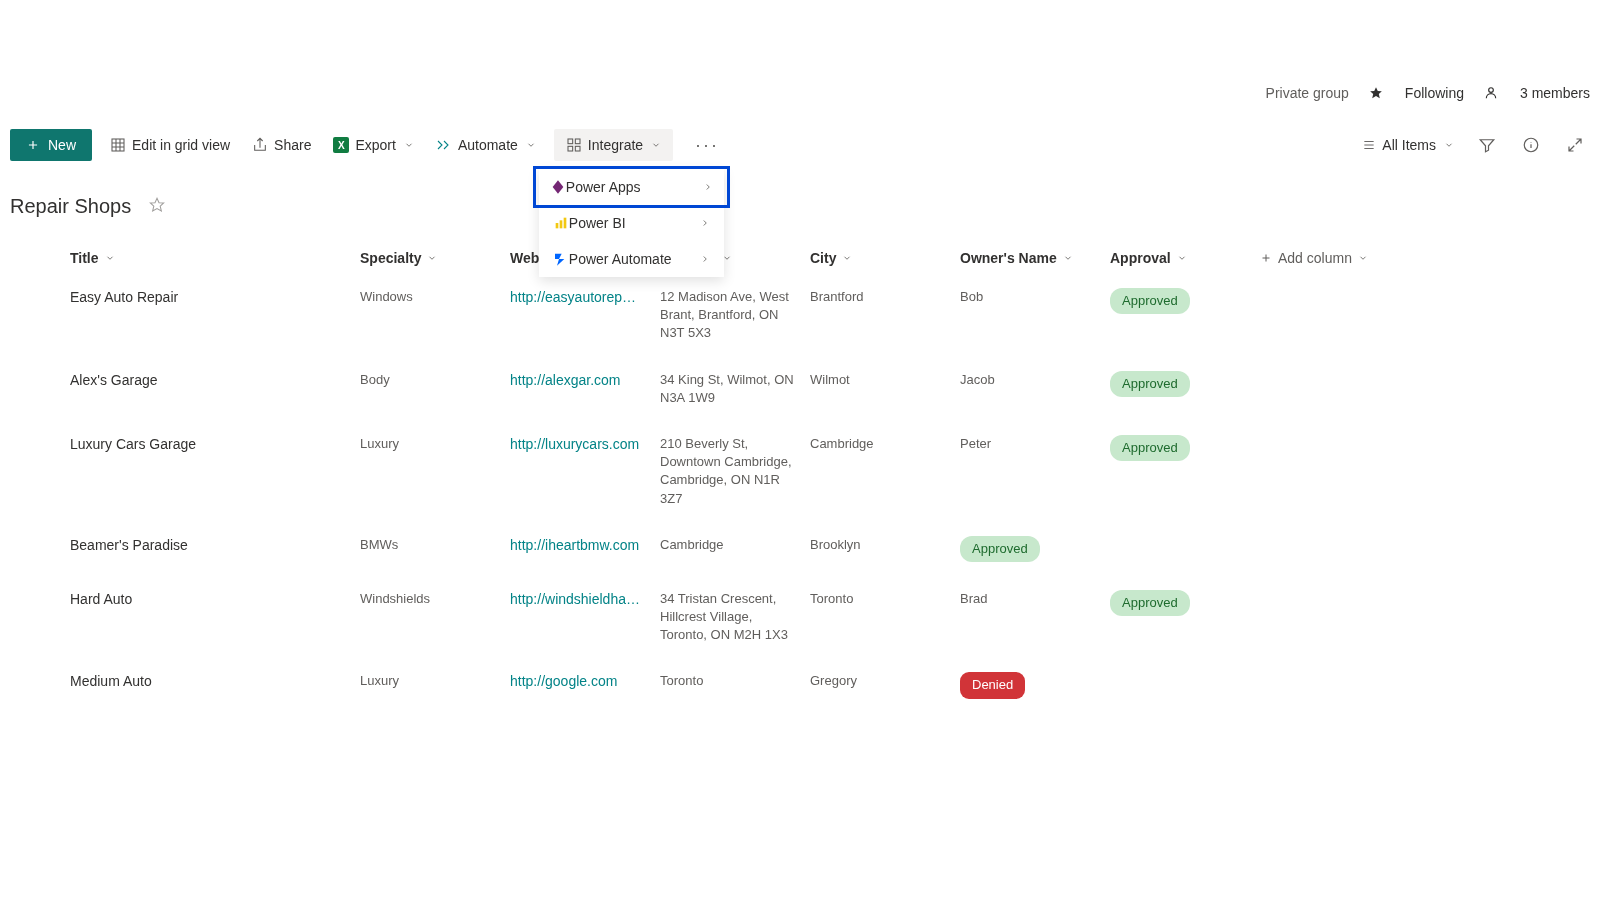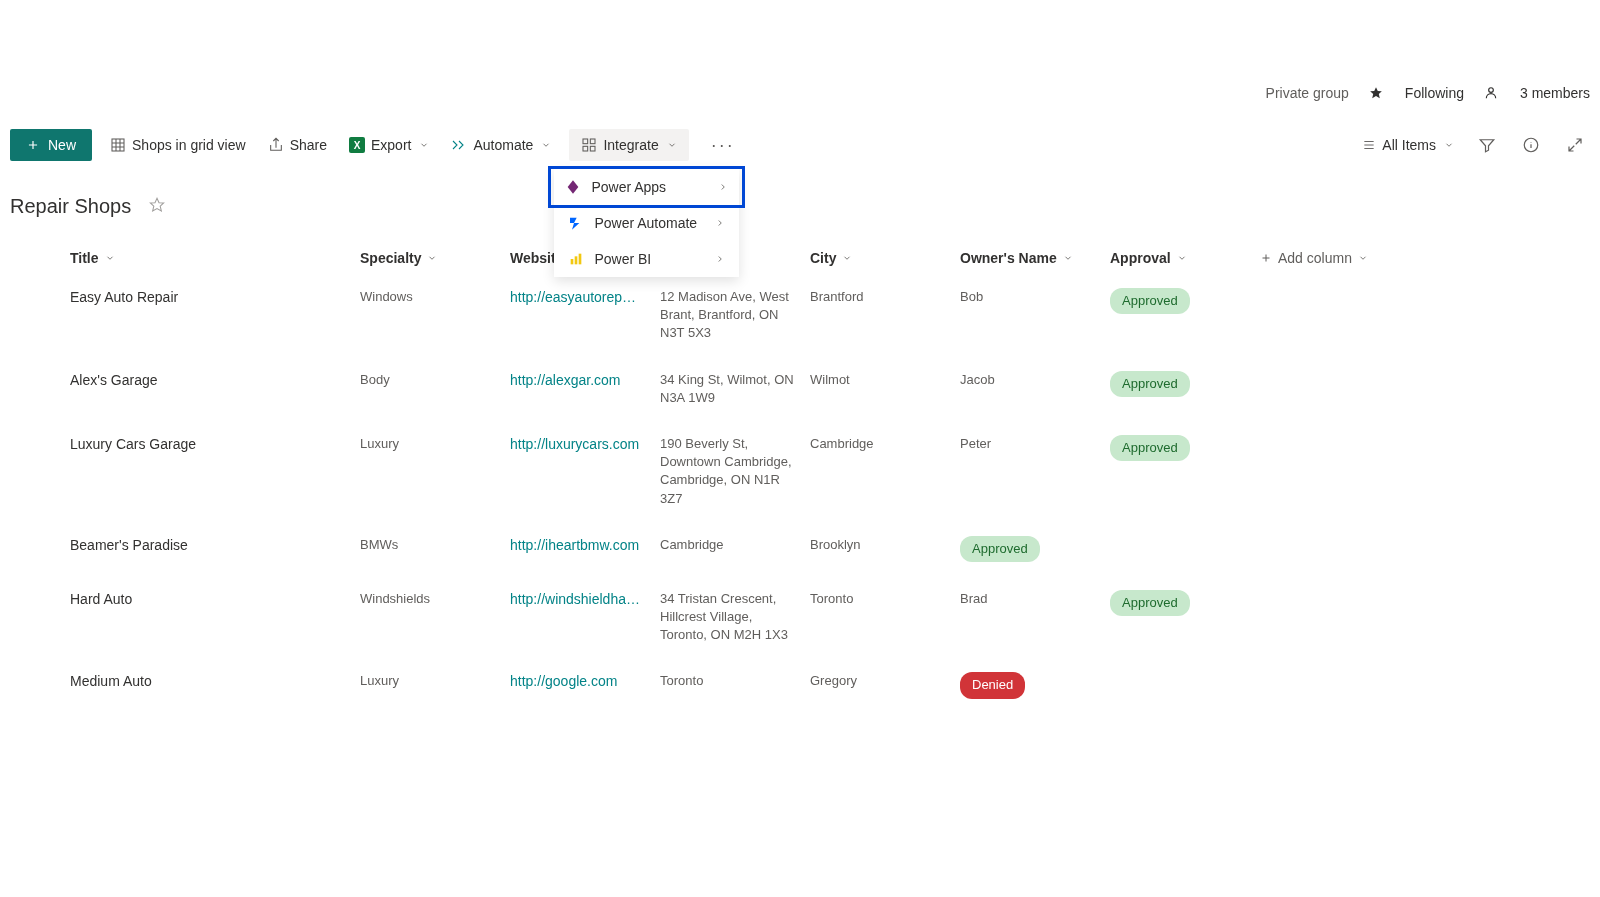--- a/index.html
+++ b/index.html
@@ -79,21 +79,21 @@
     }
     .dropdown-item {
       display: flex;
       align-items: center;
       justify-content: space-between;
       padding: 10px 14px;
       cursor: pointer;
       font-size: 14px;
       color: #323130;
     }
-    .dropdown-item .di-left { display: flex; align-items: center; gap: 10px; }
+    .dropdown-item .di-left { display: flex; align-items: center; }
     .dropdown-item.highlighted {
       border: 3px solid #0047d4;
       margin: -3px -6px -3px -6px;
       padding: 10px 14px;
     }
     .di-icon { width: 16px; height: 16px; display: flex; align-items: center; justify-content: center; }
     
     .list-title-row {
       position: absolute;
       top: 195px;
@@ -133,21 +133,21 @@
     .td .link { color: #038387; cursor: pointer; overflow: hidden; text-overflow: ellipsis; white-space: nowrap; display: block; max-width: 130px; }
     .td.specialty { color: #605e5c; font-size: 13px; }
     .td.addr, .td.city, .td.owner { color: #605e5c; font-size: 13px; }
     .badge {
       display: inline-block;
       padding: 4px 12px;
       border-radius: 12px;
       font-size: 13px;
     }
     .badge.approved { background: #c7e8cc; color: #1e6b2e; }
-    .badge.denied { background: #d13438; color: #fff; }
+    .badge.denied { background: #d13438; color: #fff; border-radius: 9px; }
     .cursor-img {
       position: absolute;
       width: 16px;
       height: 20px;
       pointer-events: none;
     }
   </style>
 </head>
 <body>
 
@@ -178,21 +178,21 @@
         <path d="M12 5v14M5 12h14"></path>
       </svg>
     <span>New</span>
   </button>
 
   <button class="cmd-btn">
     <svg width="16" height="16" viewBox="0 0 24 24" fill="none" stroke="#605e5c" stroke-width="1.6">
         <rect x="3" y="3" width="18" height="18"></rect>
         <path d="M3 9h18M3 15h18M9 3v18M15 3v18"></path>
       </svg>
-    <span>Shops in grid view</span>
+    <span>Edit in grid view</span>
   </button>
 
   <button class="cmd-btn">
     <svg width="16" height="16" viewBox="0 0 24 24" fill="none" stroke="#605e5c" stroke-width="1.6">
         <path d="M16 6l-4-4-4 4M12 2v14M4 12v8h16v-8"></path>
       </svg>
     <span>Share</span>
   </button>
 
   <button class="cmd-btn">
@@ -229,53 +229,53 @@
 
     <div class="dropdown-menu">
       <div class="dropdown-item highlighted">
         <span class="di-left">
           <span class="di-icon">
             <svg width="16" height="16" viewBox="0 0 24 24" fill="#742774">
                 <path d="M12 2l8 10-8 10-8-10z"></path>
               </svg>
           </span>
           <span>Power Apps</span>
-        </span>
-        <svg width="10" height="10" viewBox="0 0 24 24" fill="none" stroke="#605e5c" stroke-width="2">
-            <path d="M9 6l6 6-6 6"></path>
-          </svg>
-      </div>
-      <div class="dropdown-item">
-        <span class="di-left">
-          <span class="di-icon">
-            <svg width="16" height="16" viewBox="0 0 24 24" fill="#0066ff">
-                <path d="M3 4h10l-4 8h8L6 22l3-10H3z"></path>
-              </svg>
-          </span>
-          <span>Power Automate</span>
         </span>
         <svg width="10" height="10" viewBox="0 0 24 24" fill="none" stroke="#605e5c" stroke-width="2">
             <path d="M9 6l6 6-6 6"></path>
           </svg>
       </div>
       <div class="dropdown-item">
         <span class="di-left">
           <span class="di-icon">
             <svg width="16" height="16" viewBox="0 0 24 24" fill="#f2c811">
                 <rect x="4" y="12" width="4" height="8"></rect>
                 <rect x="10" y="8" width="4" height="12"></rect>
                 <rect x="16" y="4" width="4" height="16"></rect>
               </svg>
           </span>
           <span>Power BI</span>
         </span>
         <svg width="10" height="10" viewBox="0 0 24 24" fill="none" stroke="#605e5c" stroke-width="2">
             <path d="M9 6l6 6-6 6"></path>
           </svg>
       </div>
+      <div class="dropdown-item">
+        <span class="di-left">
+          <span class="di-icon">
+            <svg width="16" height="16" viewBox="0 0 24 24" fill="#0066ff">
+                <path d="M3 4h10l-4 8h8L6 22l3-10H3z"></path>
+              </svg>
+          </span>
+          <span>Power Automate</span>
+        </span>
+        <svg width="10" height="10" viewBox="0 0 24 24" fill="none" stroke="#605e5c" stroke-width="2">
+            <path d="M9 6l6 6-6 6"></path>
+          </svg>
+      </div>
     </div>
   </div>
 
   <span class="ellipsis">···</span>
 
   <span class="cmd-spacer"></span>
 
   <button class="cmd-btn">
     <svg width="14" height="14" viewBox="0 0 24 24" fill="none" stroke="#605e5c" stroke-width="1.6">
         <path d="M4 6h16M4 12h16M4 18h16"></path>
@@ -396,21 +396,21 @@
     <div class="td"><span class="badge approved">Approved</span></div>
     <div class="td"></div>
   </div>
       <div class="trow">
     <div class="td"></div>
     <div class="td">Luxury Cars Garage</div>
     <div class="td specialty">Luxury</div>
     <div class="td">
           <span class="link">http://luxurycars.com</span>
         </div>
-    <div class="td addr">190 Beverly St, Downtown Cambridge, Cambridge, ON N1R 3Z7</div>
+    <div class="td addr">210 Beverly St, Downtown Cambridge, Cambridge, ON N1R 3Z7</div>
     <div class="td city">Cambridge</div>
     <div class="td owner">Peter</div>
     <div class="td"><span class="badge approved">Approved</span></div>
     <div class="td"></div>
   </div>
       <div class="trow">
     <div class="td"></div>
     <div class="td">Beamer's Paradise</div>
     <div class="td specialty">BMWs</div>
     <div class="td">

